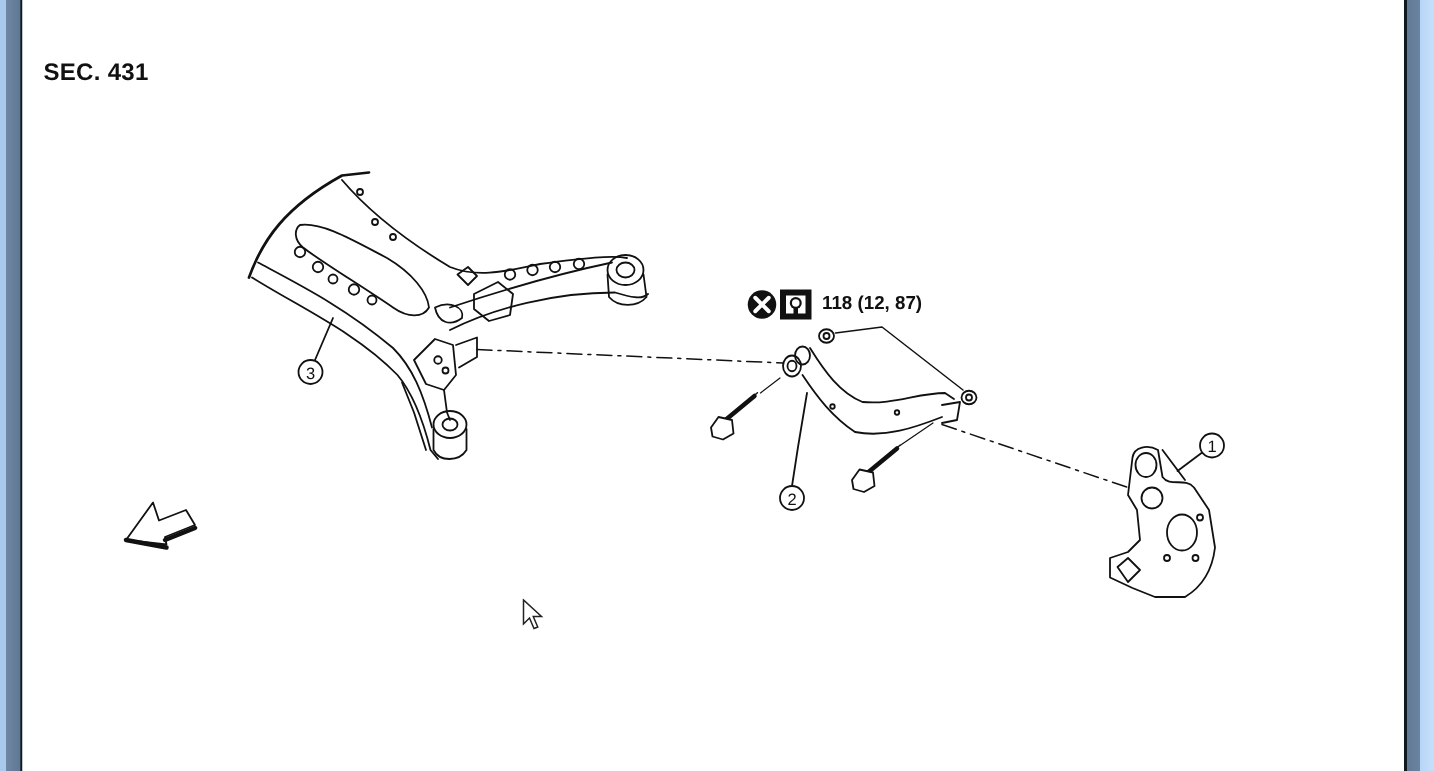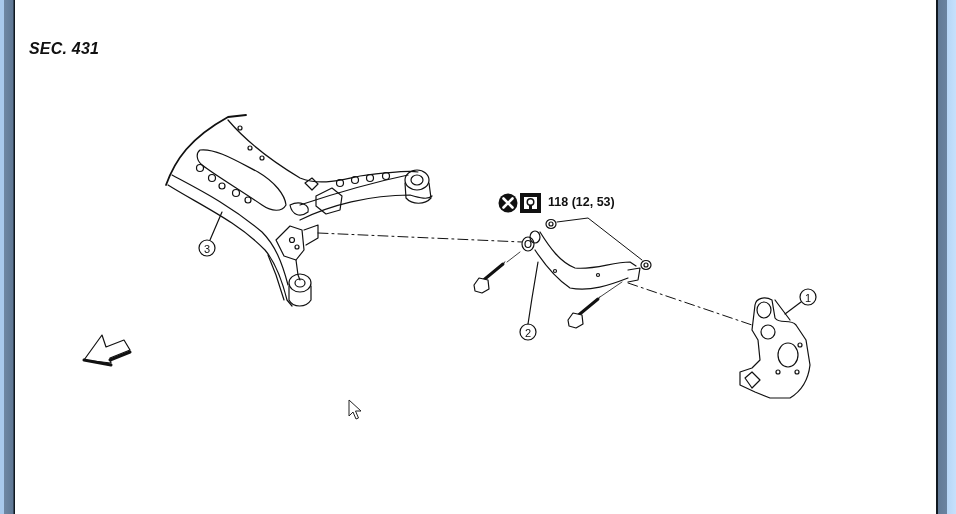--- a/index.html
+++ b/index.html
@@ -14,21 +14,21 @@
     }
     .frame-right {
       position: absolute; left: 936px; top: 0; width: 20px; height: 514px;
       background: linear-gradient(to right, #101820 0px, #101820 2px, #627a96 2px, #6a83a0 11px, #b7d6f6 11px, #c6e0fb 20px);
     }
     .page {
       position: absolute; left: 15px; top: 0; width: 921px; height: 514px; background: #fff;
     }
     .sec-label {
       position: absolute; left: 29px; top: 40px;
-      font-weight: bold; font-size: 16px; color: #111; letter-spacing: 0.2px; font-style: italic;
+      font-weight: bold; font-size: 16px; color: #111; letter-spacing: 0.2px;
     }
     .torque-label {
       position: absolute; left: 548px; top: 195px;
       font-weight: bold; font-size: 12.5px; color: #111;
     }
     .drawing { position: absolute; left: 0; top: 0; }
     .cursor { position: absolute; left: 348px; top: 399px; }
   </style>
 </head>
 <body>
@@ -151,17 +151,17 @@
     <path d="M503.5 198.5 L512.5 207.5 M512.5 198.5 L503.5 207.5" stroke="#fff" stroke-width="2.6"></path>
   </g>
   <g>
     <rect x="520" y="193" width="21" height="20" fill="#111" stroke="none"></rect>
     <path d="M524 197 L537 197 L537 209 L532 209 L532 204 C532 202 529 202 529 204 L529 209 L524 209 Z" fill="#fff" stroke="none"></path>
     <circle cx="530.5" cy="202" r="4" fill="#111" stroke="none"></circle>
     <circle cx="530.5" cy="202" r="2.5" fill="#fff" stroke="none"></circle>
   </g>
 </svg>
 
-<div class="torque-label">118 (12, 53)</div>
+<div class="torque-label">118 (12, 87)</div>
 
 <svg class="cursor" width="16" height="22" viewBox="0 0 16 22">
   <path d="M1 1 L1 17 L5 13 L8 20 L10.5 19 L7.5 12 L13 12 Z" fill="#fff" stroke="#222" stroke-width="1"></path>
 </svg>
 
 </body></html>

